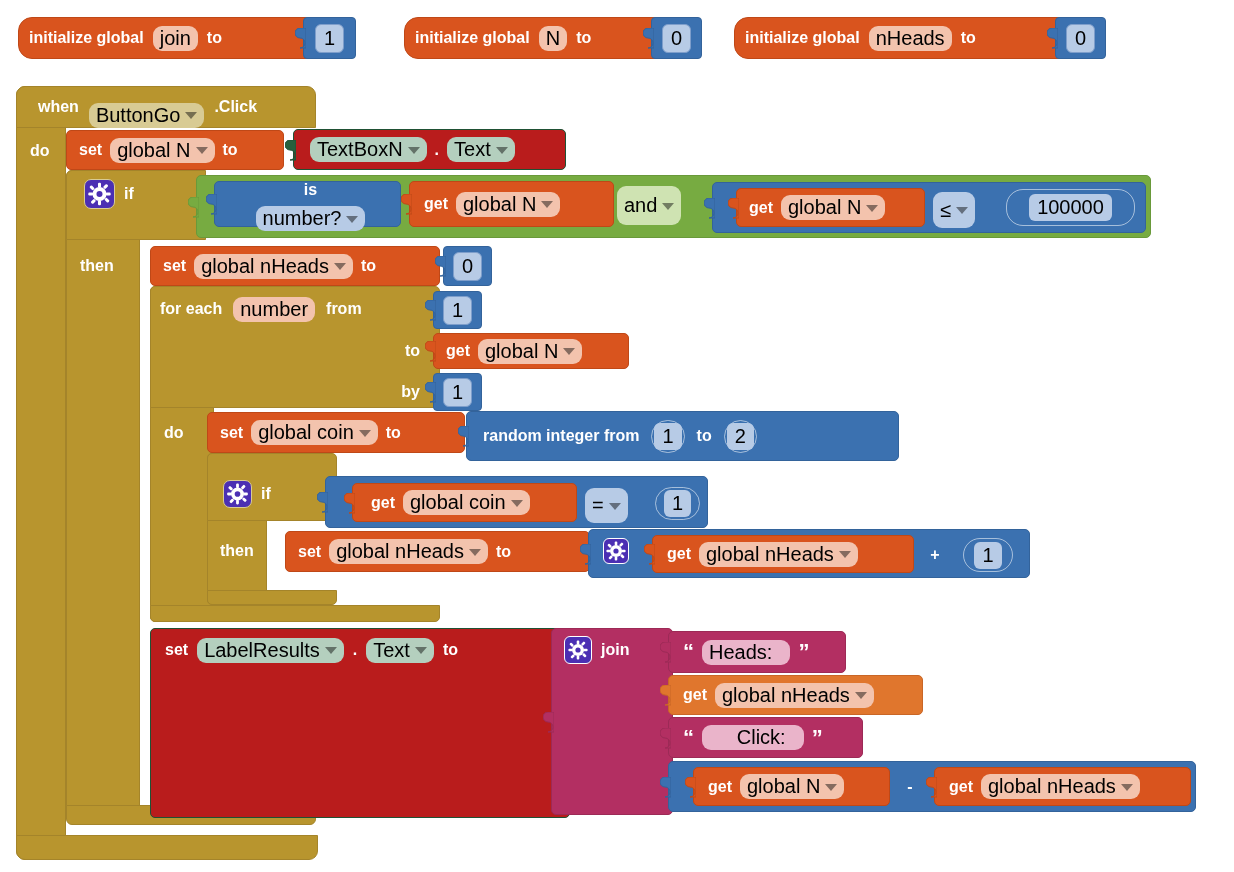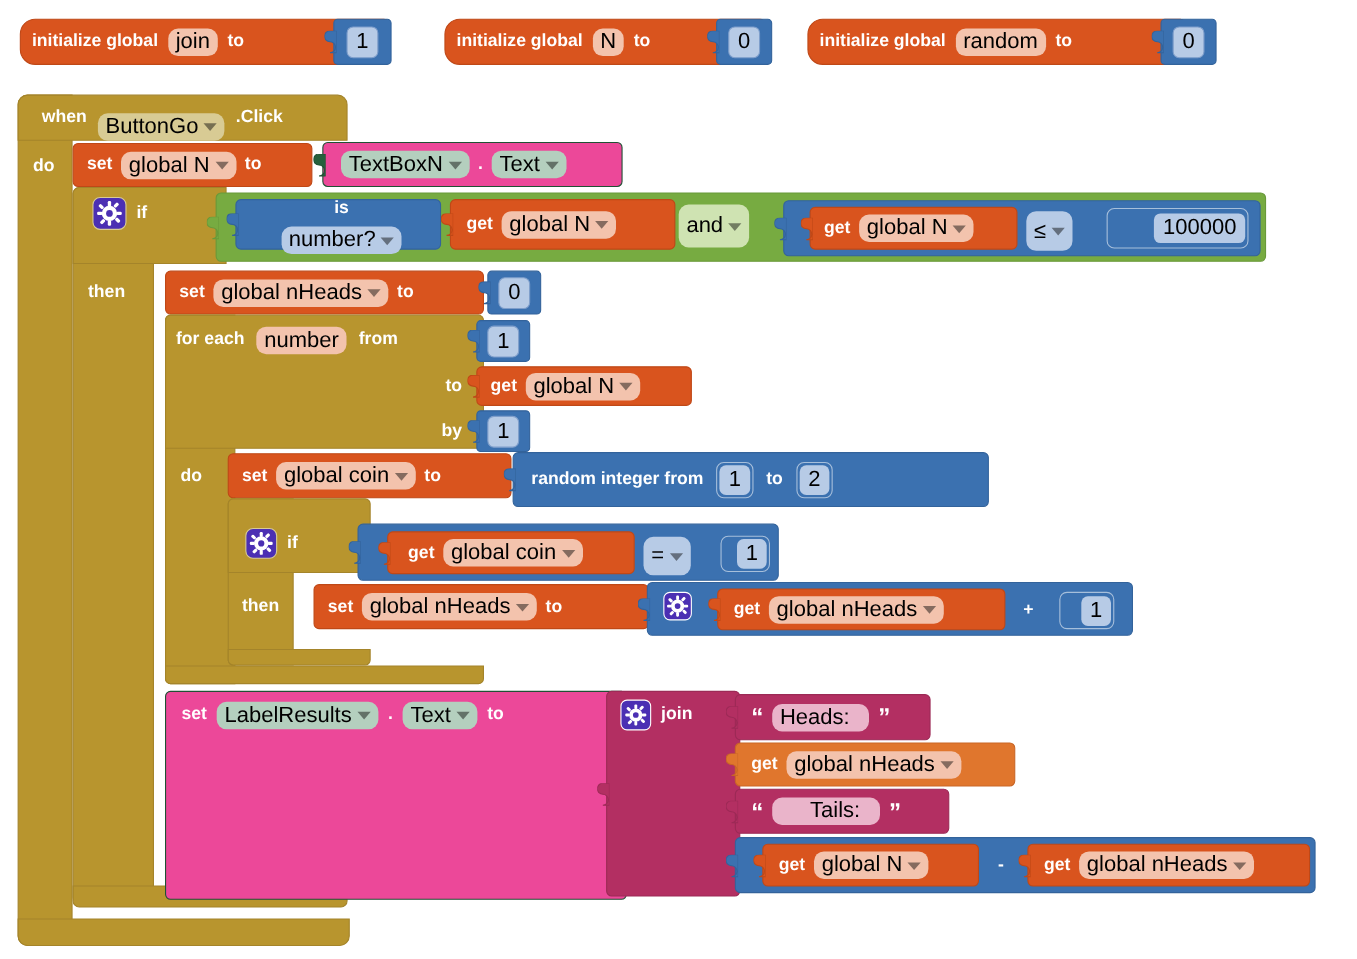--- a/index.html
+++ b/index.html
@@ -29,40 +29,40 @@
     border-top:7px solid rgba(0,0,0,.45);display:inline-block;margin-top:2px;
   }
 
   
   .c-event   {background:#b8952e;border:1px solid #a4842a;}
   .c-ctrl    {background:#b8952e;border:1px solid #a4842a;}
   .c-var     {background:#d9541e;border:1px solid #bf4817;}
   .c-logic   {background:#77ab41;border:1px solid #69993a;}
   .c-math    {background:#3b71b0;border:1px solid #33639b;}
   .c-text    {background:#b32f62;border:1px solid #9c2a56;}
-  .c-comp    {background:#ec4899;border:1px solid #1f5134;}
+  .c-comp    {background:#b91c1c;border:1px solid #1f5134;}
   .c-get     {background:#d9541e;border:1px solid #bf4817;}
   .c-getj    {background:#e0762d;border:1px solid #c96626;}
 
   .f-event{background:#d8cb94;margin-top:16px;}
   .f-var  {background:#f3c3ad;}
   .f-logic{background:#cfe3b2;}
   .f-math {background:#b7cbe6;}
   .f-text {background:#eab4ca;}
   .f-comp {background:#b4cfbe;}
 
   
   .numbox{
     display:inline-flex;align-items:center;justify-content:center;
     background:#b7cbe6;border:1px solid #7e9ecb;border-radius:6px;
     color:#000;font-size:20px;line-height:1;padding:3px 8px 4px 8px;white-space:pre;
   }
   .numwrap{
-    display:inline-flex;align-items:center;justify-content:flex-end;
-    background:transparent;border:1px solid rgba(255,255,255,.55);border-radius:7px;padding:2px;
+    display:inline-flex;align-items:center;justify-content:center;
+    background:transparent;border:1px solid rgba(255,255,255,.55);border-radius:17px;padding:2px;
   }
 
   
   .plug{
     position:absolute;left:-9px;top:50%;transform:translateY(-50%);
     width:10px;height:20px;
   }
   .plug svg{display:block;}
 
   .row{display:flex;align-items:center;gap:9px;height:100%;padding:0 10px;}
@@ -106,21 +106,21 @@
         </svg>
     </div>
     <div class="row" style="justify-content:center;padding:0;">
       <span class="numbox">0</span>
     </div>
   </div>
 
   <div class="blk c-var rounded" style="left:734px;top:17px;width:345px;height:42px;border-radius:14px 6px 6px 14px;">
     <div class="row" style="gap:9px;">
       <span class="lbl">initialize global</span>
-      <span class="field f-var">random</span>
+      <span class="field f-var">nHeads</span>
       <span class="lbl">to</span>
     </div>
   </div>
   <div class="blk c-math" style="left:1055px;top:17px;width:51px;height:42px;border-radius:4px;">
     <div class="plug">
       <svg width="11" height="22" viewBox="0 0 11 22">
           <path d="M11 0 H5 a5 5 0 0 0 0 10 a5 5 0 0 1 0 10 H11 Z" fill="#3b71b0" stroke="#33639b"></path>
         </svg>
     </div>
     <div class="row" style="justify-content:center;padding:0;">
@@ -597,21 +597,21 @@
   </div>
 
   <div class="blk c-text" style="left:668px;top:717px;width:195px;height:41px;border-radius:5px;">
     <div class="plug">
       <svg width="11" height="22" viewBox="0 0 11 22">
           <path d="M11 0 H5 a5 5 0 0 0 0 10 a5 5 0 0 1 0 10 H11 Z" fill="#b32f62" stroke="#9c2a56"></path>
         </svg>
     </div>
     <div class="row" style="gap:8px;padding-left:14px;">
       <span class="quote">“</span>
-      <span class="field f-text">     Tails:  </span>
+      <span class="field f-text">     Click:  </span>
       <span class="quote">”</span>
     </div>
   </div>
 
   <div class="blk c-math" style="left:668px;top:761px;width:528px;height:51px;border-radius:5px;">
     <div class="plug">
       <svg width="11" height="22" viewBox="0 0 11 22">
           <path d="M11 0 H5 a5 5 0 0 0 0 10 a5 5 0 0 1 0 10 H11 Z" fill="#3b71b0" stroke="#33639b"></path>
         </svg>
     </div>

